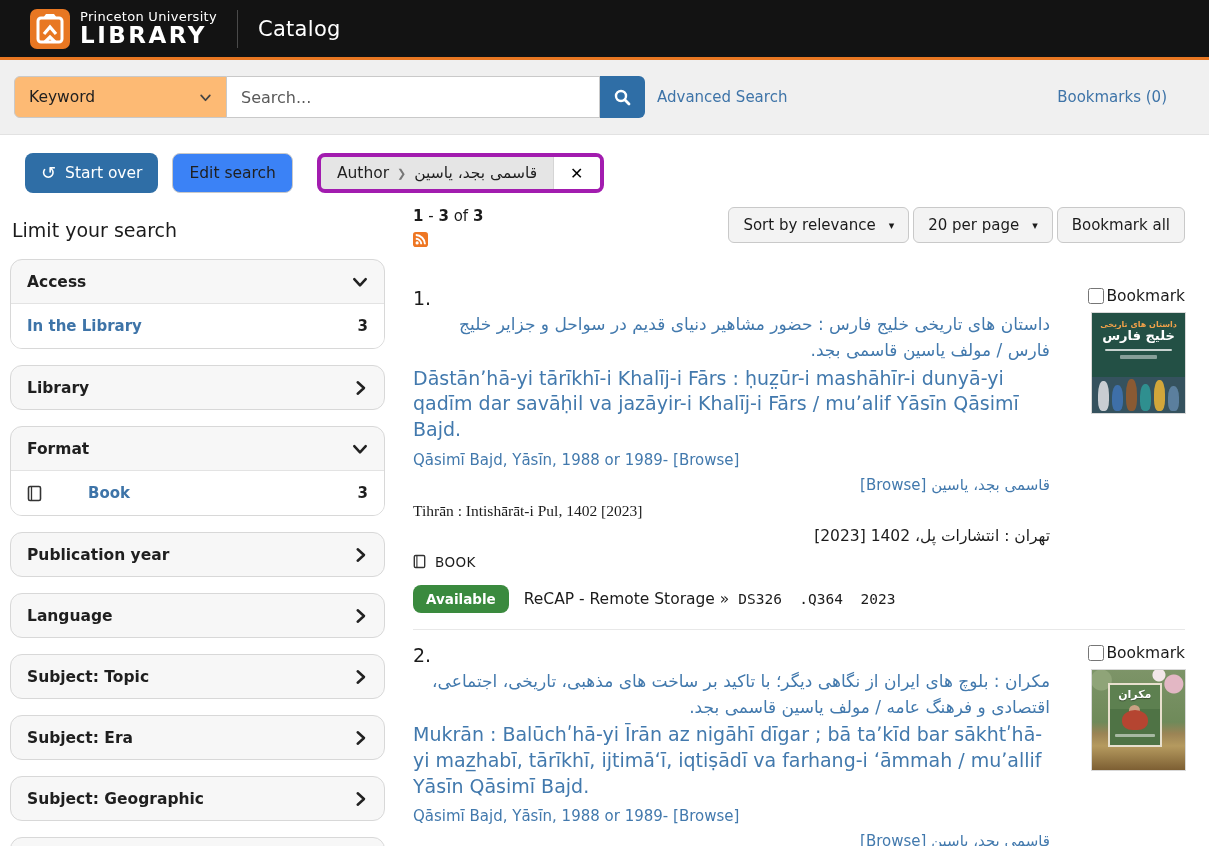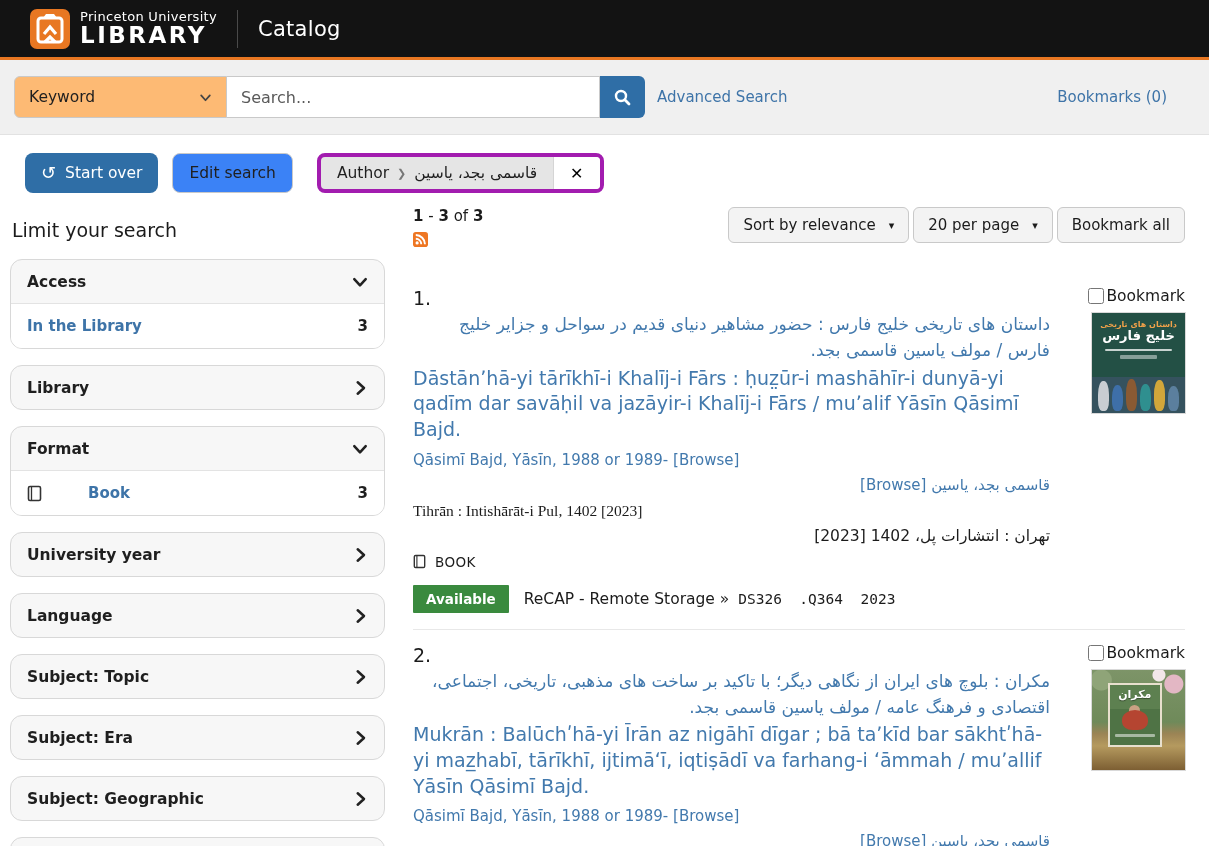--- a/index.html
+++ b/index.html
@@ -89,21 +89,21 @@
     text-decoration:none; cursor:pointer; }
   .byline { margin-top:8px; font-size:15px; }
   .byline a, .byline-vern a { color:#4279ad; text-decoration:none; cursor:pointer; }
   .byline-vern { margin-top:7px; font-size:15px; direction:rtl; text-align:right; }
   .pub { margin-top:8px; font-size:15.5px; color:#1b1b1b;font-family:Liberation Serif, serif; }
   .pub-vern { margin-top:7px; font-size:15.5px; color:#1b1b1b; direction:rtl; text-align:right; }
   .fmt-row { margin-top:9px; display:flex; align-items:center; gap:9px; font-size:13.5px;
     color:#1b1b1b; letter-spacing:.4px; }
   .avail-row { margin-top:15px; display:flex; align-items:center; gap:15px; }
   .badge { background:#3a8a3e; color:#fff; font-weight:bold; font-size:13.5px;
-    padding:6px 13px; border-radius:1px; }
+    padding:6px 13px; border-radius:8px; }
   .loc { font-size:15.5px; color:#1b1b1b; }
   .callno { font-family:"DejaVu Sans Mono","Liberation Mono",monospace; white-space:pre;
     font-size:14.5px; margin-left:4px; }
 
   
   .side-col { position:absolute; right:0; top:0; width:120px; display:flex;
     flex-direction:column; align-items:flex-end; }
   .result + .result .side-col { top:14px; }
   .bm-row { display:flex; align-items:center; gap:2px; font-size:15.5px; color:#1b1b1b; }
   .bm-row input { width:16px; height:16px; cursor:pointer; }
@@ -242,21 +242,21 @@
             </svg>
           </span>
           <a class="facet-link">Book</a>
           <span class="facet-count">3</span>
         </div>
       </div>
     </div>
 
     <div class="facet-card">
       <div class="facet-head">
-        <span>University year</span>
+        <span>Publication year</span>
         <svg class="chev" width="16" height="16" viewBox="0 0 14 14">
           <polyline points="5,2 10.5,7 5,12" fill="none" stroke="#222" stroke-width="2.2" stroke-linecap="round" stroke-linejoin="round"></polyline>
         </svg>
       </div>
     </div>
 
     <div class="facet-card">
       <div class="facet-head">
         <span>Language</span>
         <svg class="chev" width="16" height="16" viewBox="0 0 14 14">

